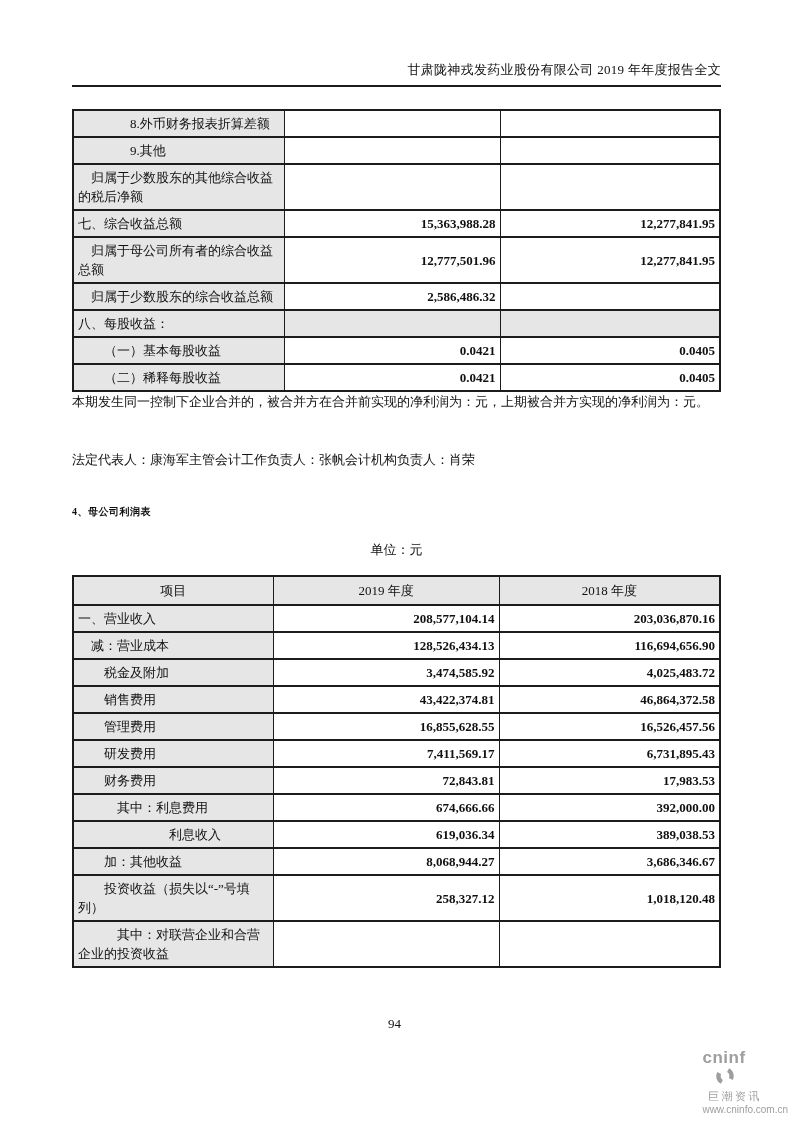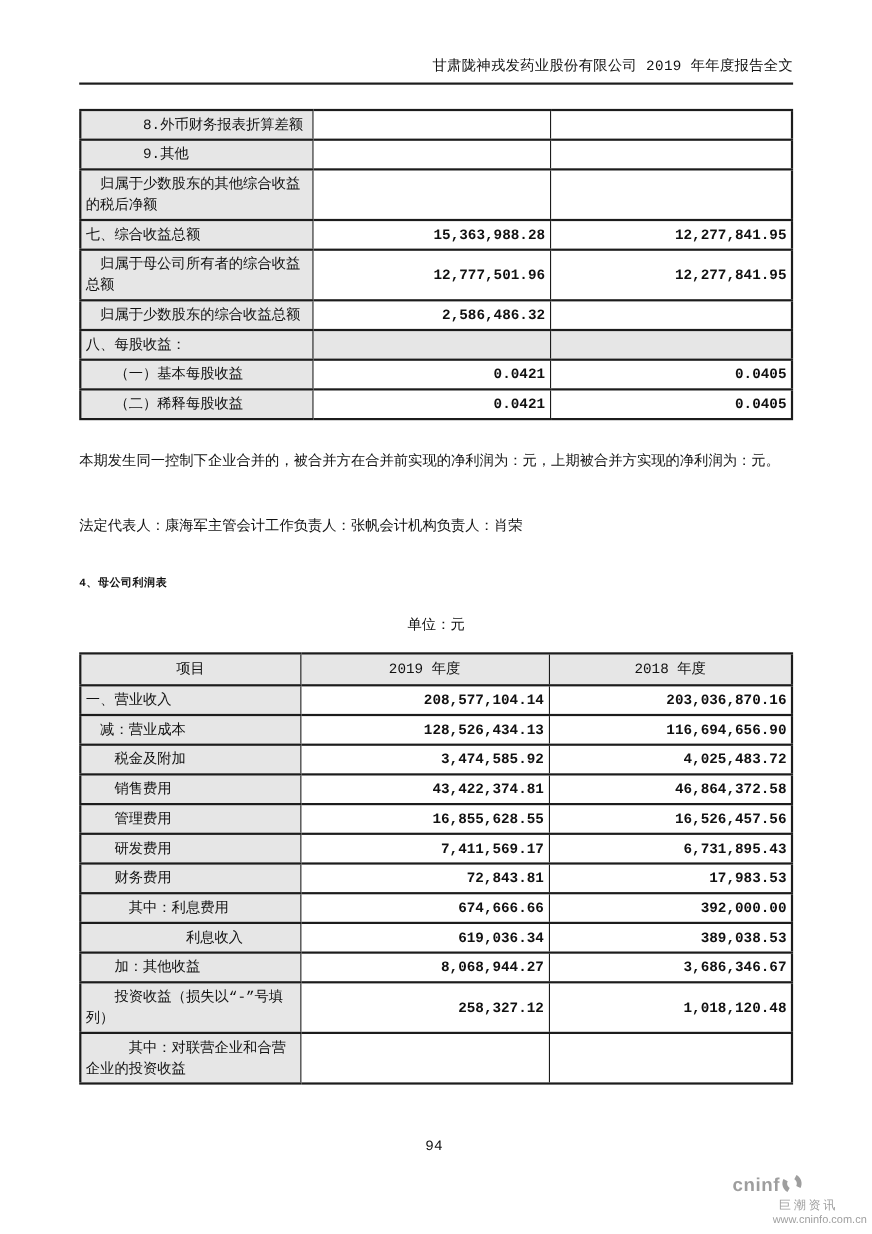--- a/index.html
+++ b/index.html
@@ -8,21 +8,21 @@
     position: relative;
     width: 793px;
     height: 1122px;
     margin: 0 auto;
     background: #ffffff;
     font-family: "Liberation Serif", "DejaVu Serif", serif;
     color: #111111;
     font-size: 13px;
     overflow: hidden;
   }
-  .content { position: absolute; left: 72px; top: 0; width: 649px; font-family: Liberation Mono, monospace; }
+  .content { position: absolute; left: 72px; top: 10px; width: 649px; }
 
   .report-header { padding-top: 51px; text-align: right; font-size: 13px; letter-spacing: 0.3px; }
   .header-rule { border-bottom: 2px solid #1c1c1c; margin-top: 6px; }
 
   table.fin {
     width: 100%;
     border-collapse: collapse;
     table-layout: fixed;
     border: 2px solid #1c1c1c;
   }
@@ -39,36 +39,36 @@
   .fin th {
     background: #e6e6e6;
     font-weight: normal;
     text-align: center;
     padding: 4px;
   }
   .lbl { background: #e6e6e6; white-space: pre-wrap; text-align: left; }
   .val { background: #ffffff; text-align: right; font-weight: bold; }
   tr.shade-all .val { background: #e6e6e6; }
 
-  .note { margin-top: 28px; line-height: 20px; }
+  .note { margin-top: 0; line-height: 20px; }
   .signatures { display: flex; justify-content: flex-start; margin-top: 39px; }
   .section-title { margin-top: 36px; font-size: 10px; font-weight: bold; letter-spacing: 0.5px; }
   .unit-note { text-align: center; margin-top: 22px; margin-bottom: 6px; }
   .page-number { margin-top: 48px; text-align: center; padding-right: 4px; }
 
   .cninfo-logo {
     position: absolute;
     right: 5px;
     bottom: 7px;
     width: 122px;
     color: #9e9e9e;
     text-align: right;
     line-height: 1.1;
   }
-  .logo-row { display: flex; align-items: center; justify-content: flex-start; padding-right: 6px; }
+  .logo-row { display: flex; align-items: center; justify-content: space-between; padding-right: 6px; flex-direction: column; }
   .logo-brand {
     font-family: "Liberation Sans", "DejaVu Sans", sans-serif;
     font-weight: bold;
     font-size: 17px;
     letter-spacing: 0.5px;
   }
   .logo-icon { display: inline-block; margin-left: 1px; margin-top: -2px; }
   .logo-cn { font-size: 11px; letter-spacing: 2.5px; padding-right: 26px; margin-top: 1px; }
   .logo-url { font-family: "Liberation Sans", "DejaVu Sans", sans-serif; font-size: 10px; margin-top: 2px; }
 </style>

